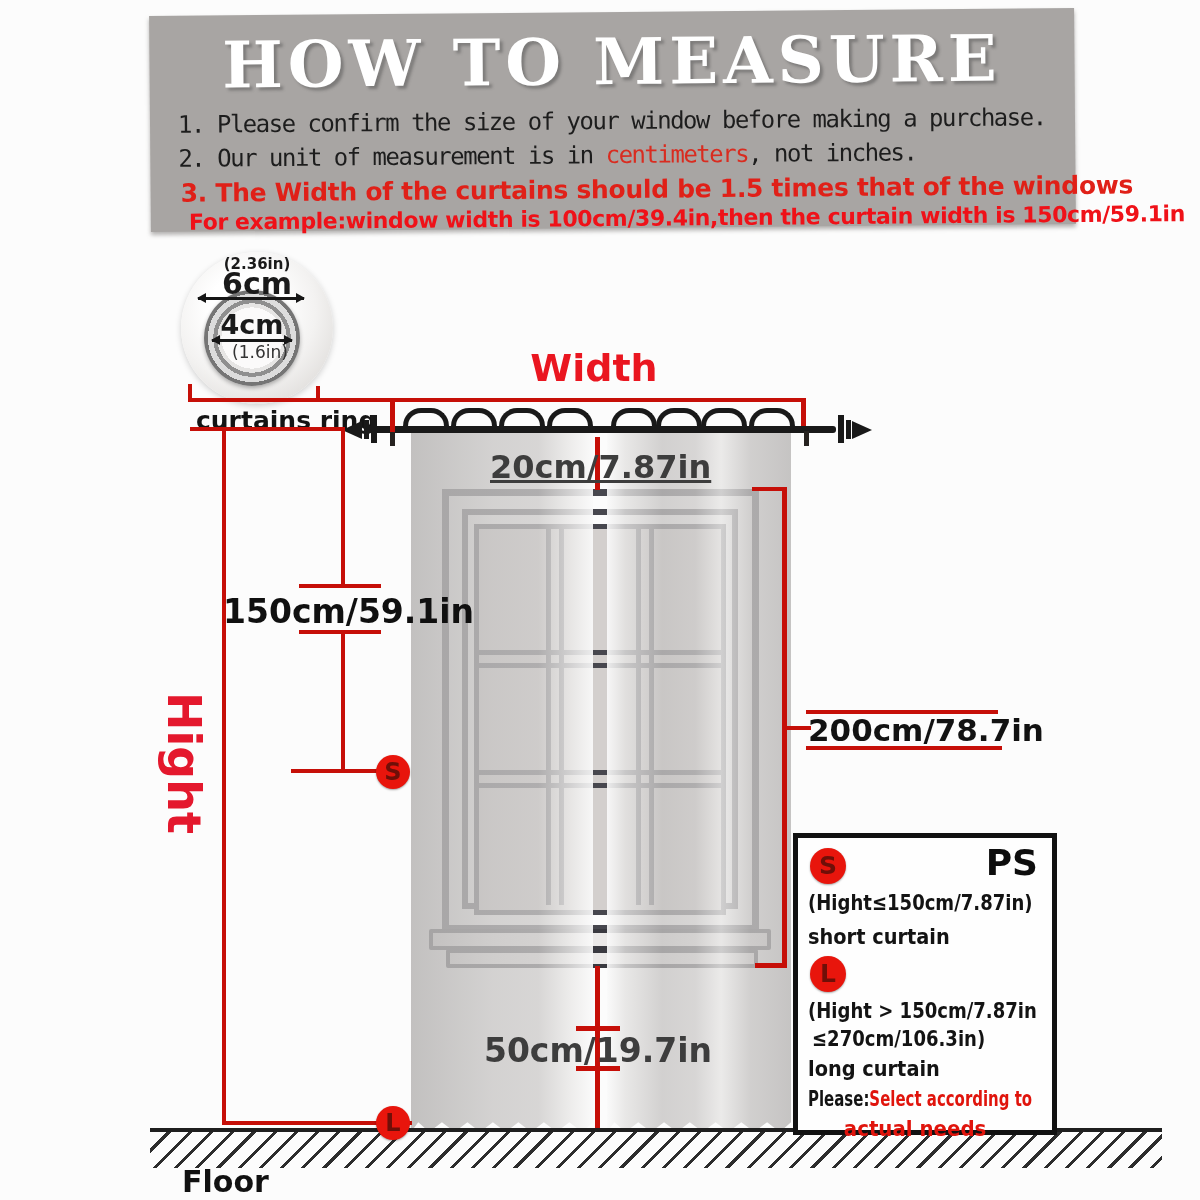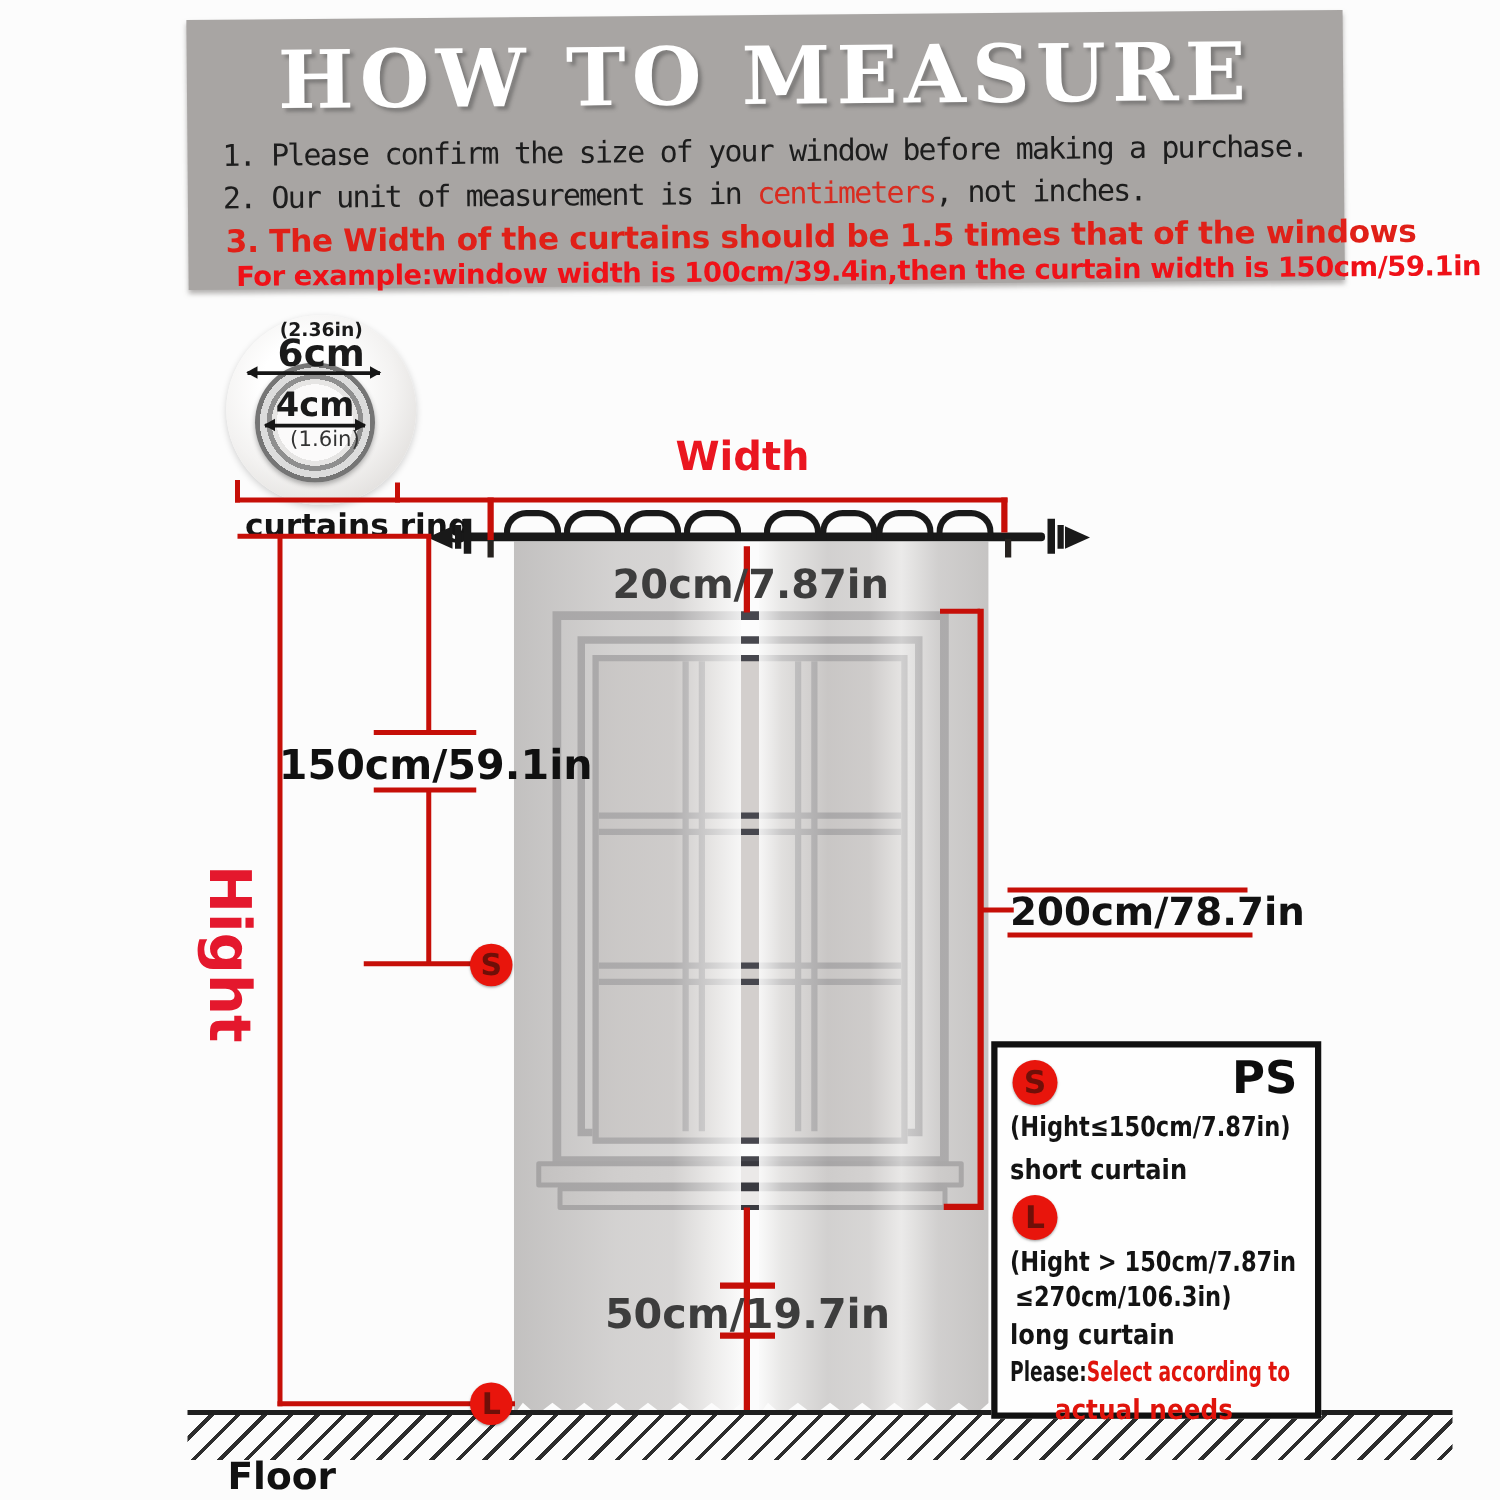--- a/index.html
+++ b/index.html
@@ -75,21 +75,21 @@
              border-bottom:9px solid transparent;border-left:20px solid #191919;}
   .fin-bar{background:#191919;}
   .bracket{background:#26221f;width:5px;height:15px;top:431px;}
 
   
   .rl{background:#c60f08;}
   .mtxt{font-weight:bold;white-space:nowrap;}
   .circleSL{width:34px;height:34px;border-radius:50%;background:#e8150c;color:#6f0f08;
             font-size:24px;font-weight:bold;text-align:center;line-height:34px;
             box-shadow:0 1px 2px rgba(0,0,0,.35);z-index:30;}
-  .width-label{left:494px;top:346px;width:200px;text-align:center;color:#ea1620;font-size:32px;}
+  .width-label{left:494px;top:346px;width:200px;text-align:center;color:#ea1620;font-size:38px;}
   .hight-label{left:121px;top:732px;width:130px;height:50px;text-align:center;color:#e4182d;
                font-size:46px;transform:rotate(90deg);}
 
   
   .psbox{left:793px;top:833px;width:254px;height:292px;background:#fefefe;
          border:5px solid #111111;z-index:40;}
   .ps-line{left:10px;width:238px;color:#131313;font-weight:bold;font-size:22px;
            transform:scaleX(0.88);transform-origin:left;white-space:nowrap;}
   .ps-cond{transform:scaleX(0.82);}
   .ps-note{transform:scaleX(0.68);}
@@ -159,21 +159,21 @@
 <div class="abs bracket" style="left:804px;"></div>
 
 <div class="abs rl" style="left:188px;top:398px;width:618px;height:4px;"></div>
 <div class="abs rl" style="left:188px;top:384px;width:4px;height:18px;"></div>
 <div class="abs rl" style="left:316px;top:386px;width:4px;height:16px;"></div>
 <div class="abs rl" style="left:390px;top:398px;width:5px;height:34px;"></div>
 <div class="abs rl" style="left:801px;top:398px;width:5px;height:28px;"></div>
 <div class="abs mtxt width-label">Width</div>
 
 <div class="abs rl" style="left:595px;top:437px;width:5px;height:53px;"></div>
-<div class="abs mtxt" style="left:490px;top:448px;width:220px;text-align:center;font-size:32px;color:#3d3d3d;">20cm/7.87in</div>
+<div class="abs mtxt" style="left:490px;top:448px;width:220px;text-align:center;font-size:32px;color:#3d3d3d;text-decoration:underline;">20cm/7.87in</div>
 
 <div class="abs rl" style="left:222px;top:429px;width:4px;height:696px;"></div>
 <div class="abs mtxt hight-label">Hight</div>
 <div class="abs rl" style="left:190px;top:427px;width:155px;height:4px;"></div>
 
 <div class="abs rl" style="left:341px;top:429px;width:4px;height:157px;"></div>
 <div class="abs rl" style="left:299px;top:584px;width:82px;height:4px;"></div>
 <div class="abs mtxt" style="left:223px;top:592px;width:200px;text-align:center;font-size:33px;color:#101010;">150cm/59.1in</div>
 <div class="abs rl" style="left:299px;top:630px;width:82px;height:4px;"></div>
 <div class="abs rl" style="left:341px;top:632px;width:4px;height:140px;"></div>

